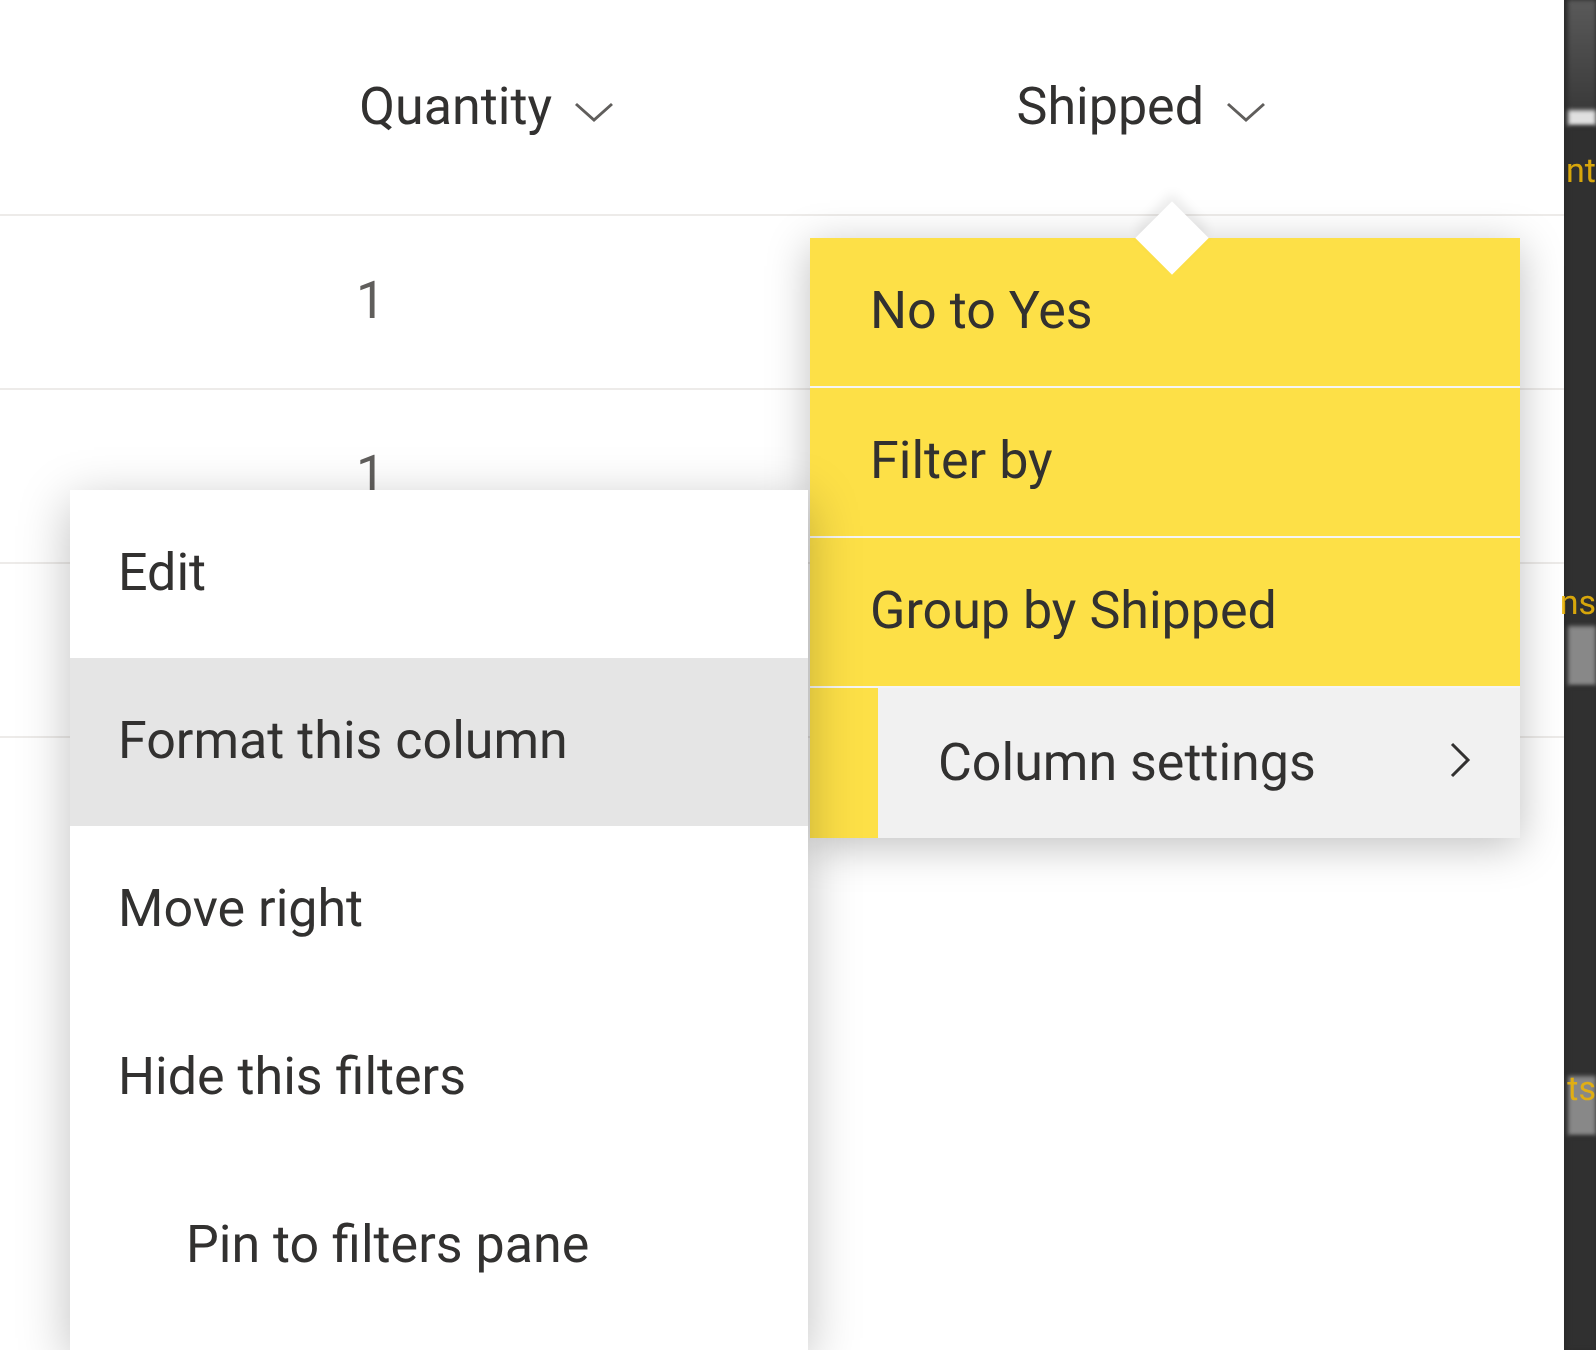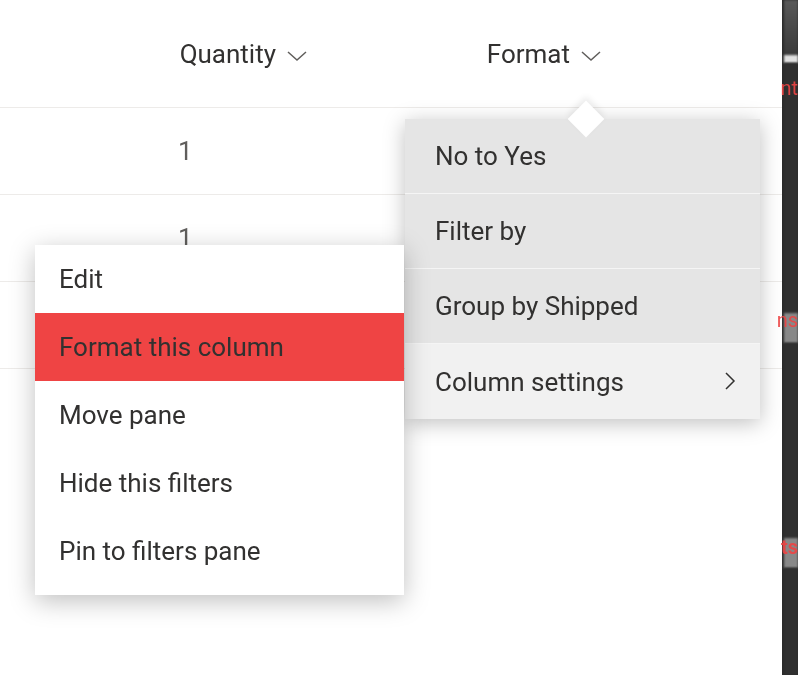--- a/index.html
+++ b/index.html
@@ -30,41 +30,42 @@
   .edge-blur-1 { top: 0; height: 55px; background: linear-gradient(#5a5a5a, #3a3a3a); }
   .edge-blur-2 { top: 55px; height: 8px; background:#e0e0e0; }
   .edge-blur-3 { top: 63px; height: 250px; background:#303030; }
   .edge-blur-4 { top: 313px; height: 30px; background:#888; }
   .edge-blur-5 { top: 343px; height: 195px; background:#303030; }
   .edge-blur-6 { top: 538px; height: 30px; background:#888; }
   .edge-blur-7 { top: 568px; height: 107px; background:#303030; }
   .edge-char {
     position: absolute;
     right: 0;
-    color: #ef4444;
-    font-size: 20px;
+    color: #eab308;
+    font-size: 17px;
     font-weight: 400;
     opacity: .9;
   }
   .ec1 { top: 76px; }
-  .ec2 { top: 308px; text-align: center; }
-  .ec3 { top: 535px; font-weight: bold; }
+  .ec2 { top: 292px; text-align: center; }
+  .ec3 { top: 535px; }
 
   
   .table {
     position: absolute;
     left: 0;
     top: 0;
     right: 16px;
     height: 455px;
   }
   .header-row {
     display: flex;
     height: 108px;
     border-bottom: 1px solid #edebe9;
+    gap: 32px;
   }
   .header-cell {
     display: flex;
     align-items: center;
     justify-content: flex-end;
     padding-right: 22px;
     font-size: 26px;
     color: #323130;
     cursor: pointer;
     gap: 10px;
@@ -93,21 +94,21 @@
     font-size: 26px;
     color: #605e5c;
   }
 
   
   .menu1 {
     position: absolute;
     left: 405px;
     top: 119px;
     width: 355px;
-    background: #e5e5e5;
+    background: #fde047;
     box-shadow: 0 4px 20px rgba(0,0,0,.25);
     z-index: 10;
   }
   .callout-beak {
     position: absolute;
     top: -13px;
     left: 168px;
     width: 26px;
     height: 26px;
     background: #fff;
@@ -118,46 +119,46 @@
     height: 75px;
     display: flex;
     align-items: center;
     padding: 0 30px;
     font-size: 26px;
     color: #323130;
     border-bottom: 1px solid #f5f5f5;
     cursor: pointer;
     position: relative;
   }
-  .menu-item:last-child { border-bottom: none; }
+  .menu-item:last-child { border-bottom: none; margin-left: 34px; }
   .menu-item.highlight { background: #f1f1f1; }
   .chevron-right-icon {
     position: absolute;
     right: 24px;
     top: 50%;
     transform: translateY(-50%);
   }
 
   
   .menu2 {
     position: absolute;
     left: 35px;
     top: 245px;
     width: 369px;
     background: #fff;
     box-shadow: 0 6px 24px rgba(0,0,0,.25);
     z-index: 20;
     padding-bottom: 10px;
   }
   .menu2 .menu-item {
-    height: 68px;
+    height: 84px;
     padding: 0 24px;
     border-bottom: none;
   }
-  .menu2 .menu-item.highlight { background: #ef4444; }
+  .menu2 .menu-item.highlight { background: #e5e5e5; }
 </style>
 </head>
 <body>
 
 <div class="edge-strip">
   <div class="blur edge-blur-1"></div>
   <div class="blur edge-blur-2"></div>
   <div class="blur edge-blur-3"></div>
   <div class="blur edge-blur-4"></div>
   <div class="blur edge-blur-5"></div>
@@ -172,21 +173,21 @@
   <div class="header-row">
     <div class="header-cell col-qty">
       <span>Quantity</span>
       <span class="chevron-down-icon">
         <svg width="22" height="14" viewBox="0 0 22 14">
             <polyline points="2,3 11,11 20,3" fill="none" stroke="#605e5c" stroke-width="1.5"></polyline>
           </svg>
       </span>
     </div>
     <div class="header-cell col-ship">
-      <span>Format</span>
+      <span>Shipped</span>
       <span class="chevron-down-icon">
         <svg width="22" height="14" viewBox="0 0 22 14">
             <polyline points="2,3 11,11 20,3" fill="none" stroke="#605e5c" stroke-width="1.5"></polyline>
           </svg>
       </span>
     </div>
   </div>
 
   <div class="data-row">
     <div class="data-cell col-qty">1</div>
@@ -220,21 +221,21 @@
 </div>
 
 <div class="menu2">
   <div class="menu-item">
     <span>Edit</span>
   </div>
   <div class="menu-item highlight">
     <span>Format this column</span>
   </div>
   <div class="menu-item">
-    <span>Move pane</span>
+    <span>Move right</span>
   </div>
   <div class="menu-item">
     <span>Hide this filters</span>
   </div>
   <div class="menu-item">
     <span>Pin to filters pane</span>
   </div>
 </div>
 
 </body></html>

